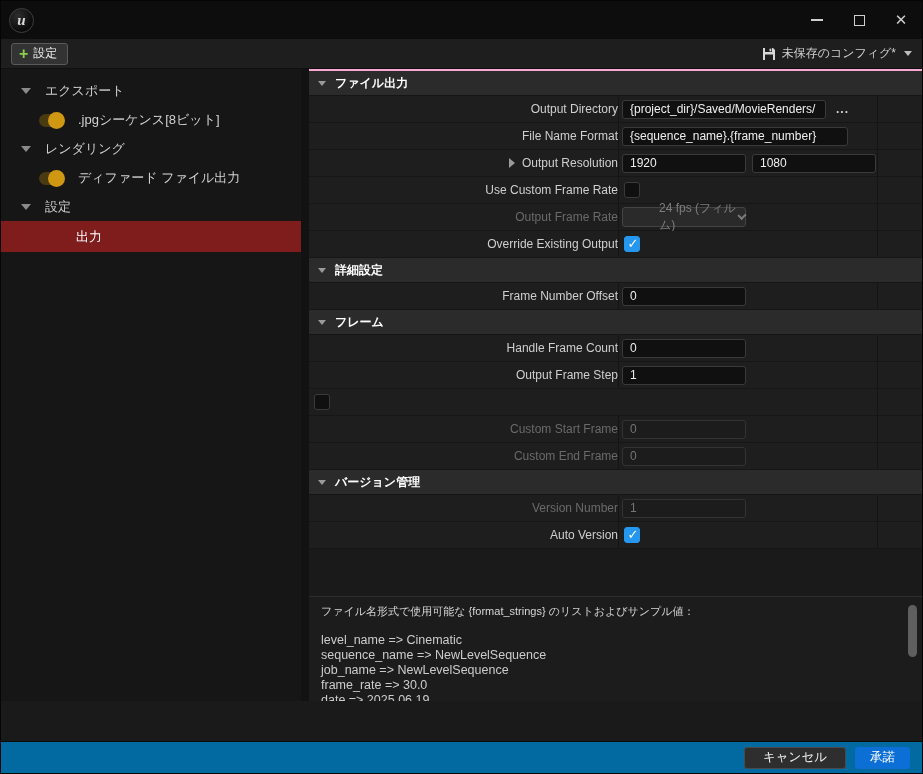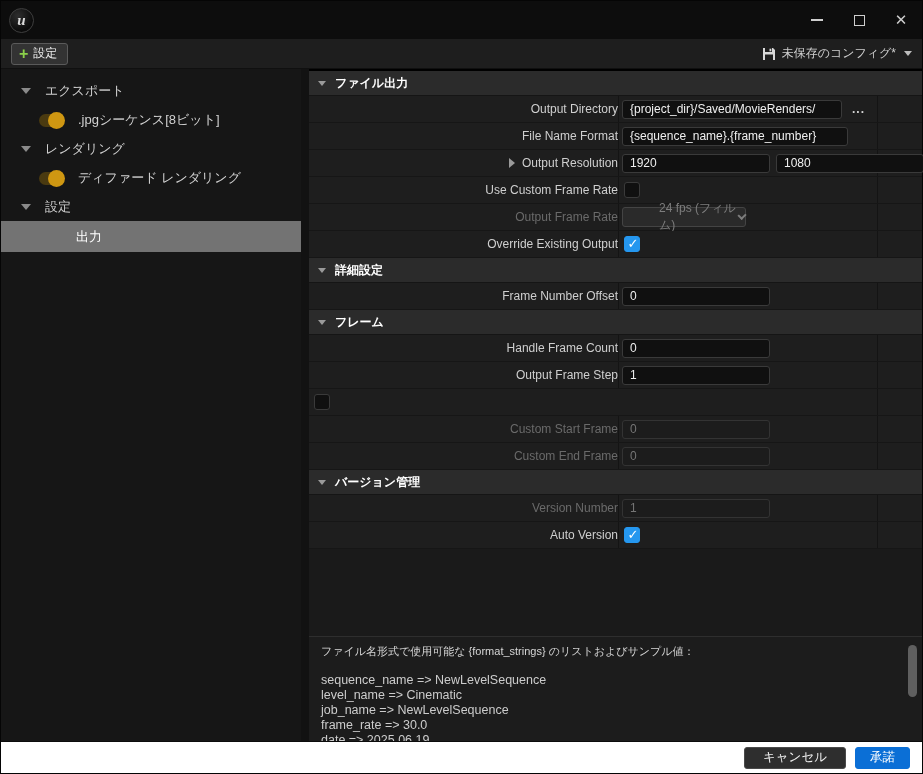--- a/index.html
+++ b/index.html
@@ -26,40 +26,40 @@
   .caret-down { width:0; height:0; border-left:4px solid transparent; border-right:4px solid transparent; border-top:5px solid #bdbdbd; margin-left:2px; }
 
   
   .content { flex:1; display:flex; min-height:0; }
   .sidebar { width:300px; background:#161616; flex:none; padding-top:8px; }
   .splitter { width:8px; background:#121212; flex:none; }
 
   .tree-group { height:28px; display:flex; align-items:center; padding-left:20px; gap:14px; color:#cfcfcf; font-size:13px; }
   .tri-down { width:0; height:0; border-left:5px solid transparent; border-right:5px solid transparent; border-top:6px solid #8a8a8a; }
   .tree-item { height:30px; display:flex; align-items:center; padding-left:38px; gap:14px; color:#d2d2d2; font-size:13px; }
-  .tree-item.selected { background:#737373; color:#ffffff; padding-left:75px; height:31px; }
+  .tree-item.selected { background:#7f1d1d; color:#ffffff; padding-left:75px; height:31px; }
   .toggle { width:25px; height:13px; border-radius:7px; background:#4a3a10; position:relative; flex:none; }
   .toggle .knob { position:absolute; right:-1px; top:-2px; width:17px; height:17px; border-radius:50%; background:#cf9712; }
 
   
-  .main { flex:1; display:flex; flex-direction:column; min-width:0; background:#000000; padding-top:2px; }
+  .main { flex:1; display:flex; flex-direction:column; min-width:0; background:#f9a8d4; padding-top:2px; }
   .section-header { height:25px; background:#2b2b2b; display:flex; align-items:center; gap:9px; padding-left:9px; color:#ffffff; font-weight:bold; border-bottom:1px solid #151515; flex:none; }
   .section-header .tri-down { border-top-color:#9a9a9a; border-left-width:4px; border-right-width:4px; border-top-width:5px; }
 
   .prow { height:27px; display:flex; border-bottom:1px solid #161616; flex:none; background:#1e1e1e; }
   .cell-label { width:310px; flex:none; display:flex; align-items:center; padding-left:22px; gap:7px; color:#cfcfcf; border-right:1px solid #141414;justify-content:flex-end; }
   .cell-label.disabled { color:#6a6a6a; }
   .cell-value { flex:1; display:flex; align-items:center; padding-left:3px; gap:6px; border-right:1px solid #141414; min-width:0; }
   .cell-extra { width:44px; flex:none; }
   .tri-right { width:0; height:0; border-top:5px solid transparent; border-bottom:5px solid transparent; border-left:6px solid #9a9a9a; margin-left:-12px; }
 
   input.field { height:19px; background:#101010; border:1px solid #3a3a3a; border-radius:3px; color:#efefef; font-family:inherit; font-size:12px; padding:0 7px; outline:none; }
-  .w-dir { width:220px; }
+  .w-dir { width:204px; }
   .w-name { width:226px; }
-  .w-num { width:148px; }
+  .w-num { width:124px; }
   input.field:disabled, input.field.disabled { background:#1c1c1c; border-color:#333; color:#757575; }
   .ellipsis-btn { color:#d5d5d5; letter-spacing:1px; font-weight:bold; padding:0 4px; font-size:12px; }
 
   .spin { width:124px; height:19px; background:#101010; border:1px solid #3a3a3a; border-radius:3px; position:relative; overflow:hidden; display:flex; align-items:center; }
   .spin .fill { position:absolute; left:0; top:0; bottom:0; width:72%; background:#5b5b5b; }
   .spin .val { position:relative; padding-left:7px; color:#f2f2f2; }
 
   .checkbox { width:16px; height:16px; border-radius:3px; background:#101010; border:1px solid #3a3a3a; margin-left:2px; }
   .checkbox.checked { background:#2597ef; border-color:#2597ef; position:relative; }
   .checkbox.checked::after { content:"✓"; position:absolute; left:2.5px; top:-1px; color:#fff; font-size:13px; font-weight:bold; }
@@ -69,21 +69,21 @@
 
   .main-filler { flex:1; background:#1a1a1a; }
 
   
   .format-help { height:105px; flex:none; background:#1c1c1c; border-top:1px solid #2e2e2e; padding:7px 20px 0 12px; position:relative; overflow:hidden; color:#c9c9c9; }
   .format-help .help-title { font-size:11px; color:#d6d6d6; margin-bottom:14px; }
   .format-help .help-line { font-size:12.5px; line-height:15px; color:#cccccc; }
   .help-scrollbar { position:absolute; right:5px; top:8px; width:9px; height:52px; border-radius:5px; background:#5f5f5f; }
 
   
-  .footer { height:32px; flex:none; background:#ffffff; border-top:1px solid #0c0c0c; display:flex; align-items:center; justify-content:flex-end; gap:9px; padding-right:12px; }
+  .footer { height:32px; flex:none; background:#0369a1; border-top:1px solid #0c0c0c; display:flex; align-items:center; justify-content:flex-end; gap:9px; padding-right:12px;margin-top:40px; }
   .btn-cancel { height:22px; padding:0 18px; background:#2e2e2e; border:1px solid #4a4a4a; border-radius:3px; color:#efefef; display:flex; align-items:center; font-size:12.5px; }
   .btn-accept { height:22px; padding:0 14px; background:#0b6fd6; border:1px solid #0b6fd6; border-radius:3px; color:#ffffff; display:flex; align-items:center; font-size:12.5px; }
 </style>
 </head>
 <body>
 
 <div class="window">
 
   <div class="titlebar">
     <div class="ue-logo">u</div>
@@ -130,21 +130,21 @@
         <span>.jpgシーケンス[8ビット]</span>
       </div>
       <div class="tree-group">
         <span class="tri-down"></span>
         <span>レンダリング</span>
       </div>
       <div class="tree-item">
         <span class="toggle">
             <span class="knob"></span>
           </span>
-        <span>ディファード レンダリング</span>
+        <span>ディファード ファイル出力</span>
       </div>
       <div class="tree-group">
         <span class="tri-down"></span>
         <span>設定</span>
       </div>
       <div class="tree-item selected">
         <span>出力</span>
       </div>
     </div>
 
@@ -313,22 +313,22 @@
         <div class="cell-value">
             <span class="checkbox checked"></span>
           </div>
         <div class="cell-extra"></div>
       </div>
 
       <div class="main-filler"></div>
 
       <div class="format-help">
         <div class="help-title">ファイル名形式で使用可能な {format_strings} のリストおよびサンプル値：</div>
+        <div class="help-line">level_name =&gt; Cinematic</div>
         <div class="help-line">sequence_name =&gt; NewLevelSequence</div>
-        <div class="help-line">level_name =&gt; Cinematic</div>
         <div class="help-line">job_name =&gt; NewLevelSequence</div>
         <div class="help-line">frame_rate =&gt; 30.0</div>
         <div class="help-line">date =&gt; 2025.06.19</div>
         <div class="help-scrollbar"></div>
       </div>
     </div>
   </div>
 
   <div class="footer">
     <div class="btn-cancel">キャンセル</div>

